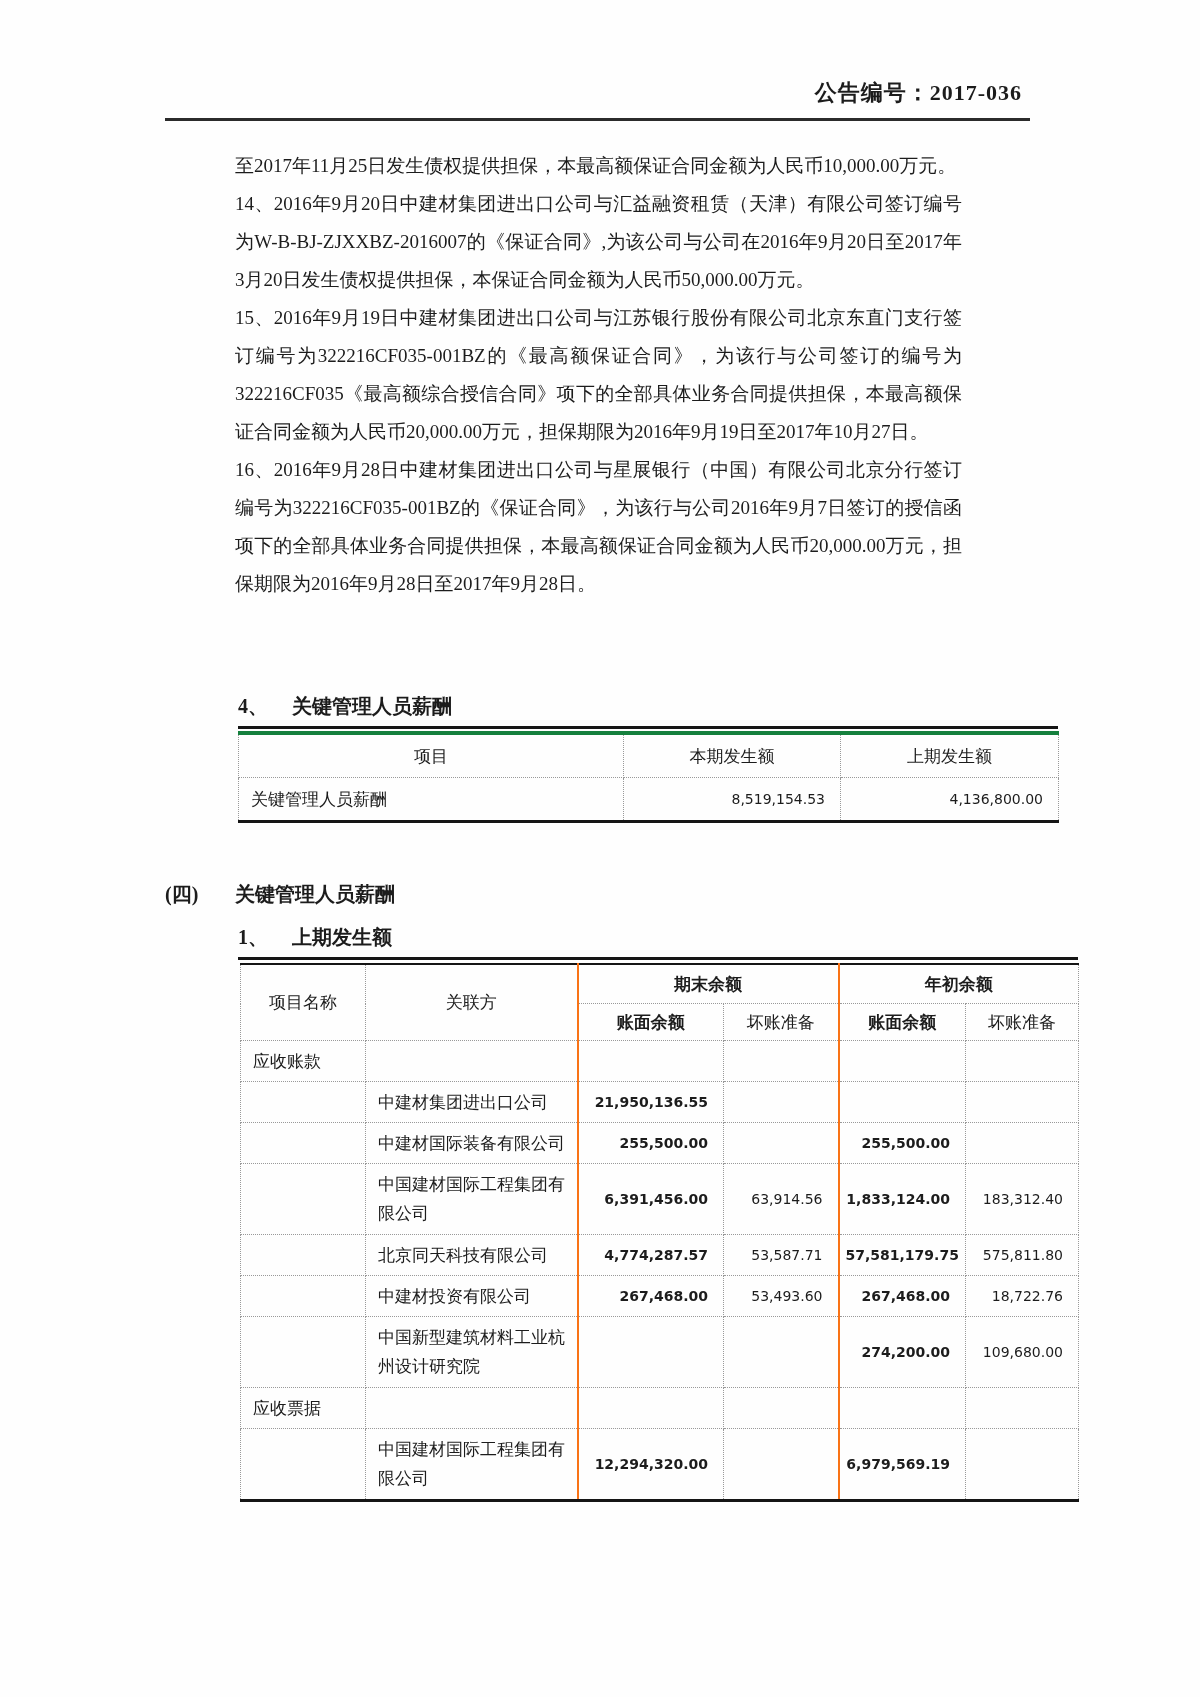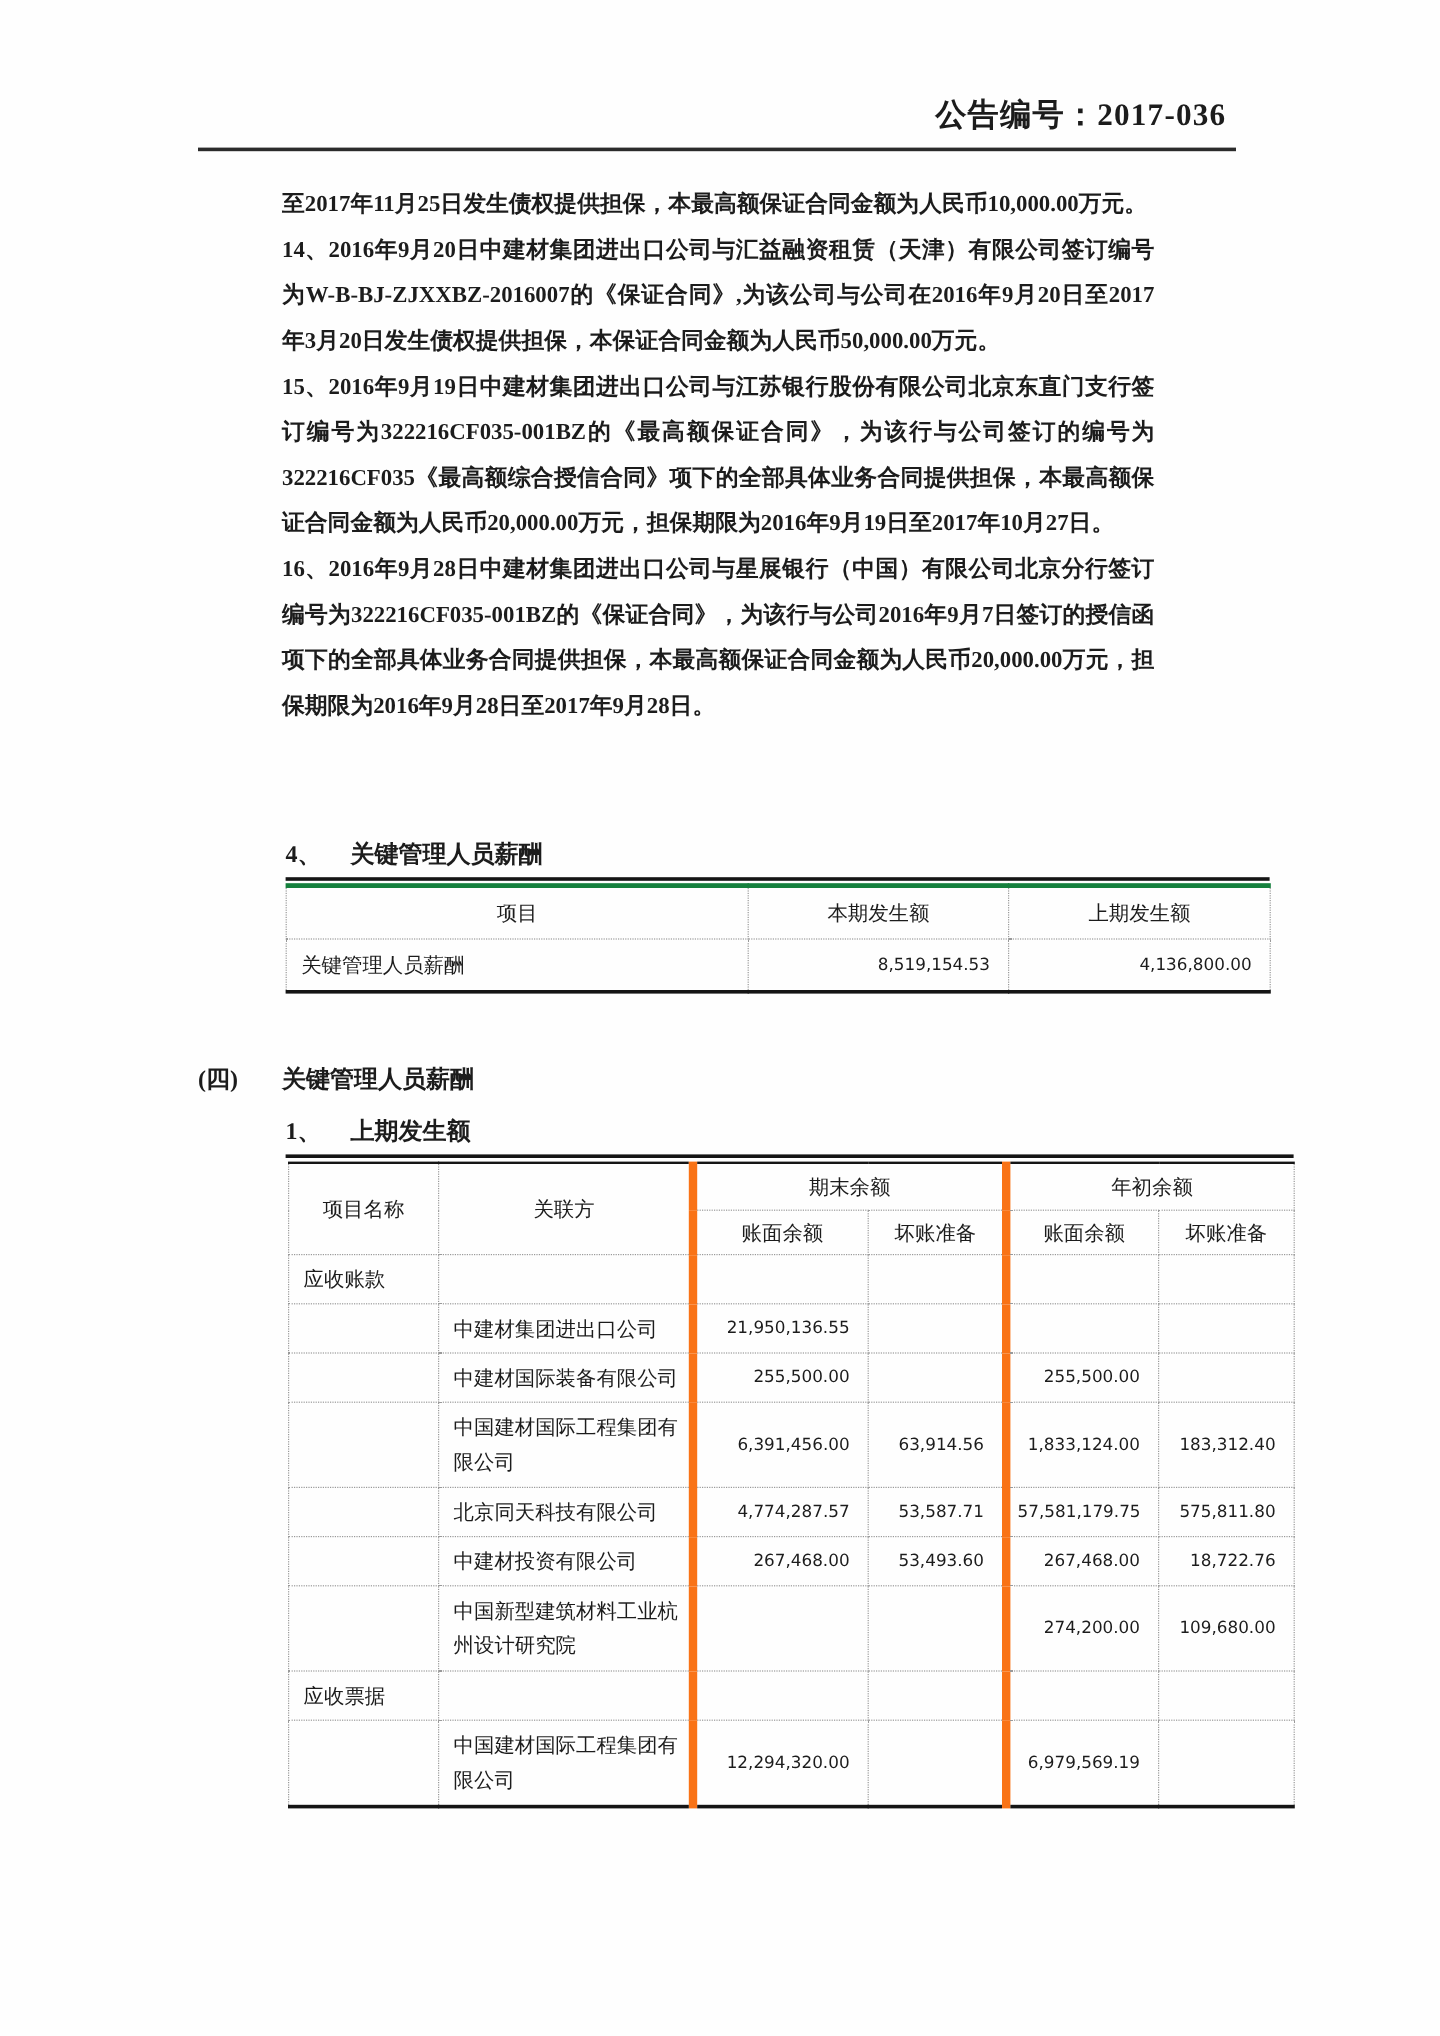--- a/index.html
+++ b/index.html
@@ -12,29 +12,29 @@
     overflow:hidden;
   }
   
   .doc-header{
     margin:0 0 0 165px;width:865px;
     padding-top:78px;padding-bottom:10px;
     border-bottom:3px solid #2b2b2b;
     text-align:right;
   }
   .doc-number{
-    font-size:26px;font-weight:700;letter-spacing:1px;
+    font-size:22px;font-weight:700;letter-spacing:1px;
     padding-right:8px;
   }
   
   .body-text{
     margin:26px 0 0 235px;width:727px;
     font-size:19px;line-height:38px;
     text-align:justify;
-    font-weight:700;
+    font-weight:400;
   }
   .body-text p{margin:0;}
   
   .sec-heading{
     font-size:20px;font-weight:700;
     display:flex;align-items:flex-end;
   }
   .sec4{
     margin:90px 0 0 238px;width:820px;
     padding-bottom:6px;
@@ -80,21 +80,21 @@
   .t2{
     margin:3px 0 0 240px;width:838px;
     border-top:2px solid #151515;
     border-bottom:3px solid #151515;
   }
   .t2 thead th{text-align:center;}
   .t2 thead tr.h1 th{height:30px;}
   .t2 thead tr.h2 th{height:28px;}
   .t2 tbody td{height:32px;}
   .t2 tbody tr.tall td{height:62px;}
-  .t2 .vsolid{border-left:7px solid #f97316;}
+  .t2 .vsolid{border-left:2px solid #f97316;font-weight:bold;}
 </style>
 </head>
 <body>
 
 <div class="page">
 
   <div class="doc-header">
     <span class="doc-number">公告编号：2017-036</span>
   </div>
 

